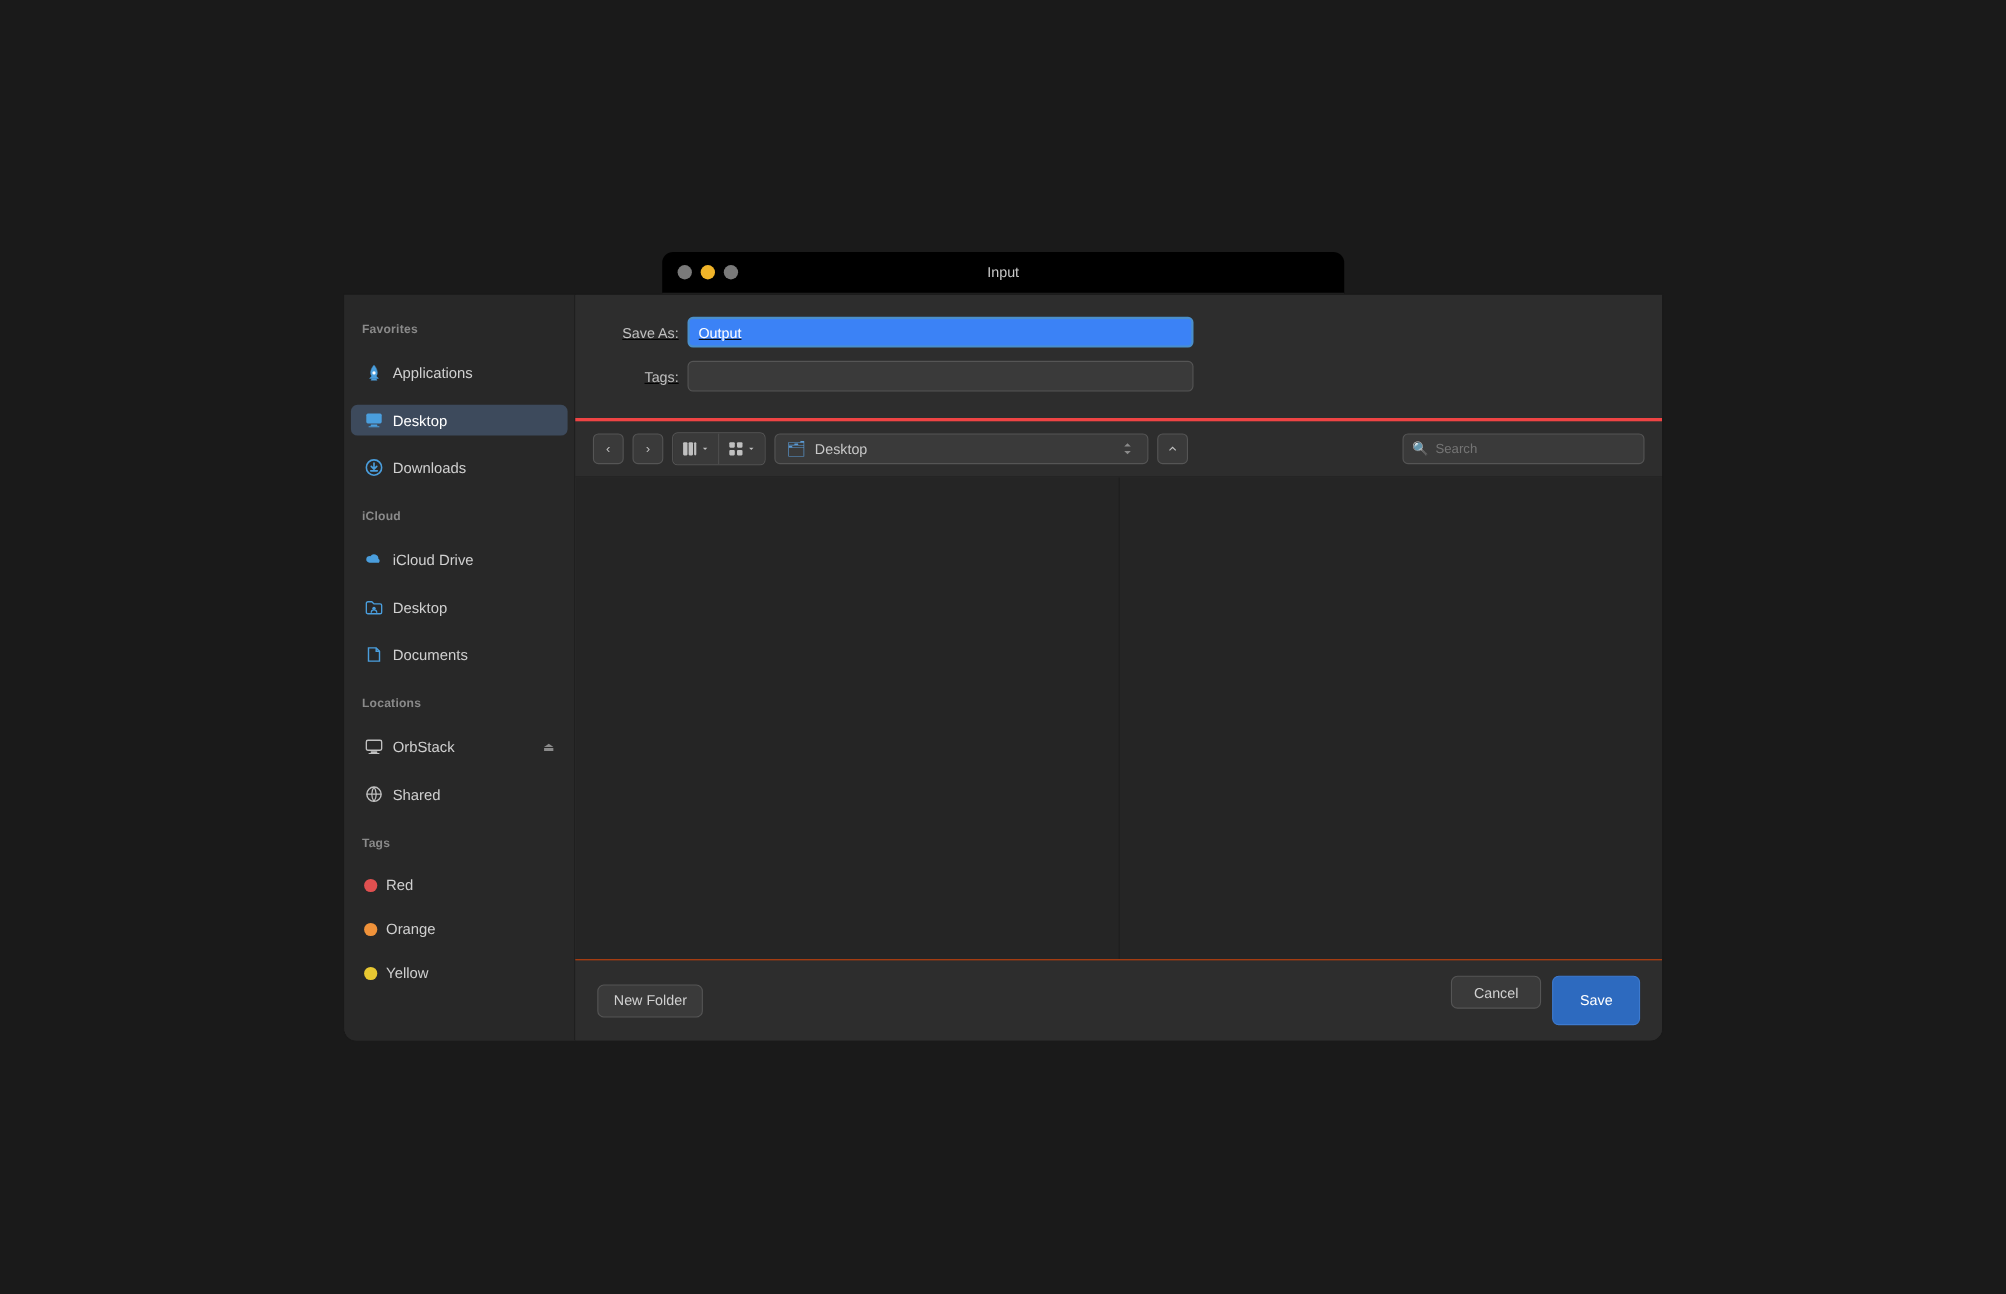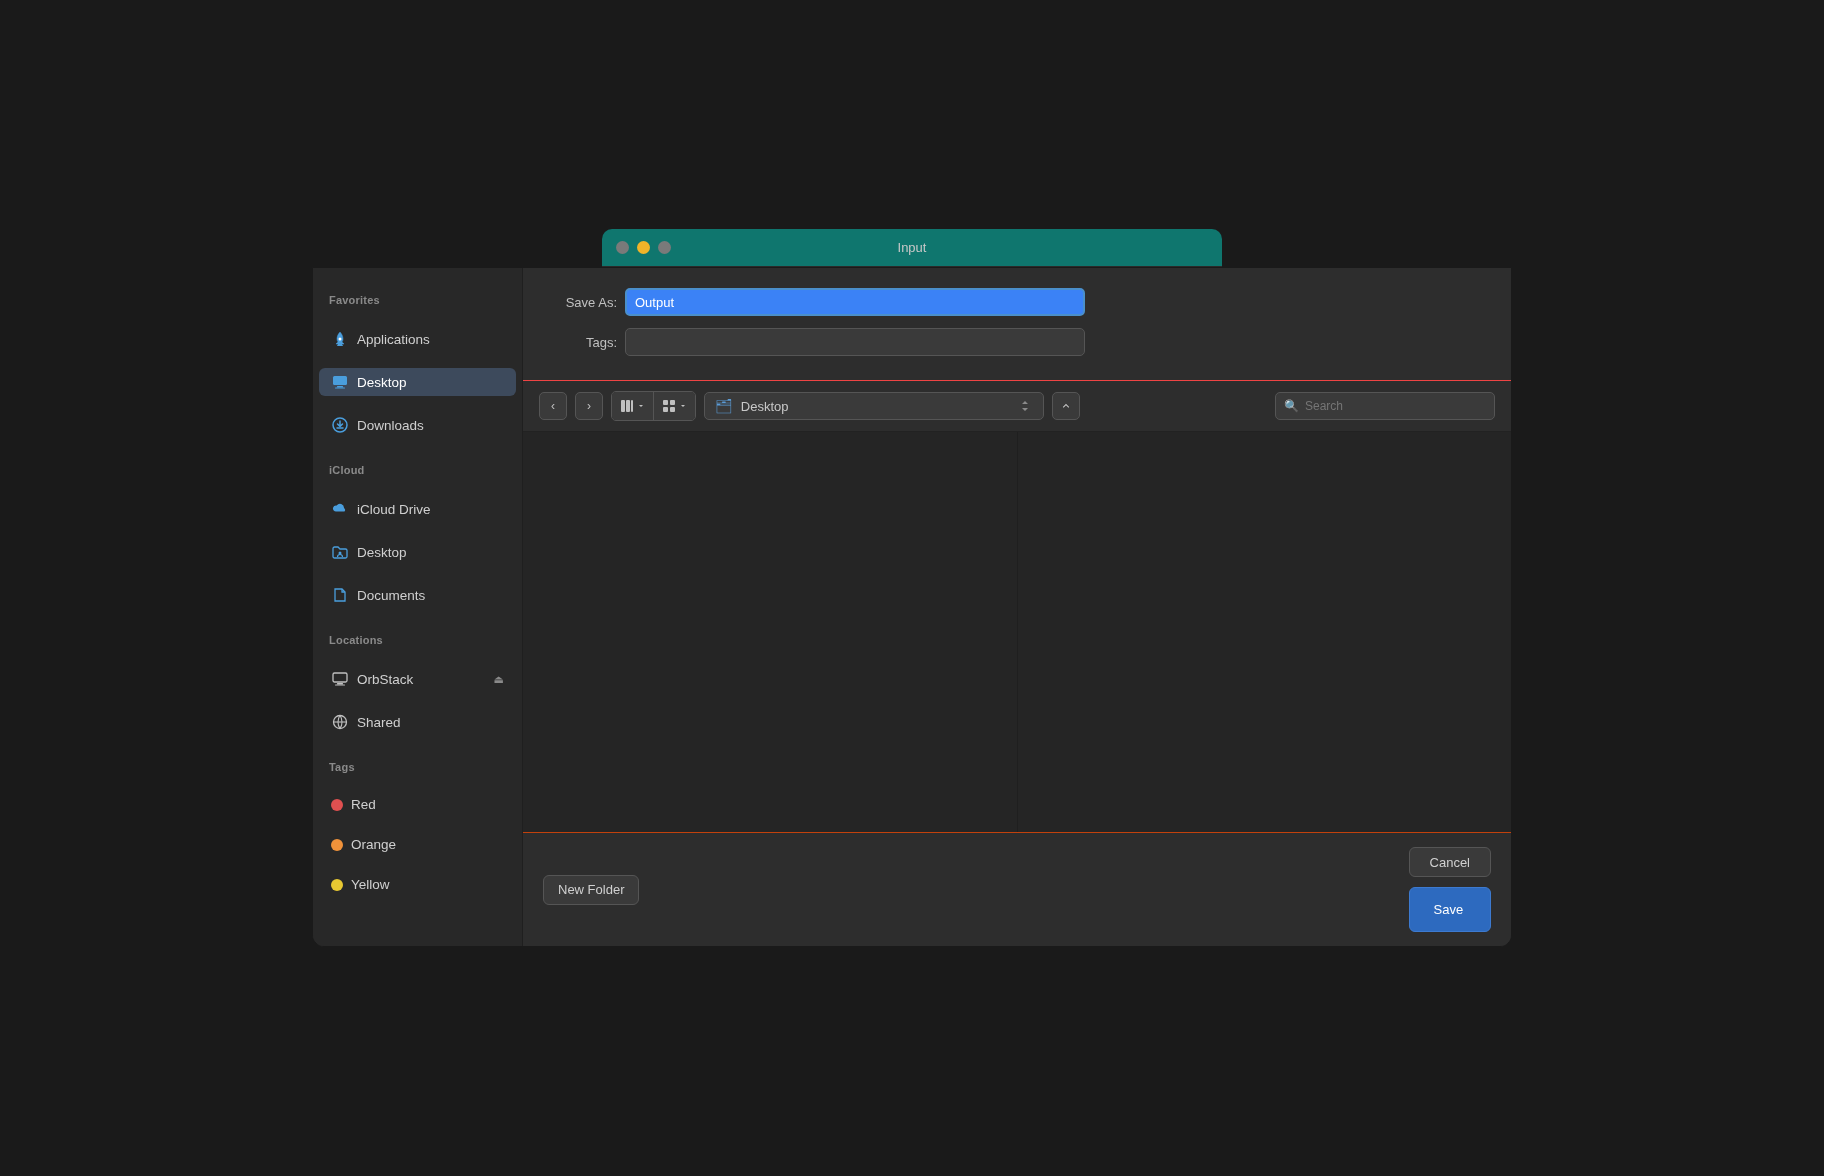--- a/index.html
+++ b/index.html
@@ -14,21 +14,21 @@
       font-family: -apple-system, BlinkMacSystemFont, "Helvetica Neue", sans-serif;
     }
 
     .window-wrapper {
       display: flex;
       flex-direction: column;
       align-items: center;
     }
 
     .title-bar {
-      background: #0f766e;
+      background: #000000;
       width: 620px;
       height: 38px;
       border-radius: 10px 10px 0 0;
       display: flex;
       align-items: center;
       justify-content: center;
       position: relative;
       border-bottom: 1px solid #2a2a2a;
     }
 
@@ -125,21 +125,22 @@
     .main-content {
       flex: 1;
       display: flex;
       flex-direction: column;
       background: #2d2d2d;
     }
 
     
     .header-area {
       padding: 20px 24px 12px 24px;
-      border-bottom: 1px solid #ef4444;
+      border-bottom: 3px solid #ef4444;
+      text-decoration: underline;
     }
 
     .form-row {
       display: flex;
       align-items: center;
       margin-bottom: 12px;
       gap: 8px;
     }
 
     .form-label {
@@ -317,21 +318,20 @@
       padding: 6px 14px;
       cursor: pointer;
       height: 30px;
       display: flex;
       align-items: center;
     }
 
     .action-buttons {
       display: flex;
       gap: 10px;
-      flex-direction: column;
     }
 
     .cancel-btn {
       background: #3a3a3a;
       border: 1px solid #555;
       border-radius: 6px;
       color: #d0d0d0;
       font-size: 13px;
       padding: 6px 20px;
       cursor: pointer;

